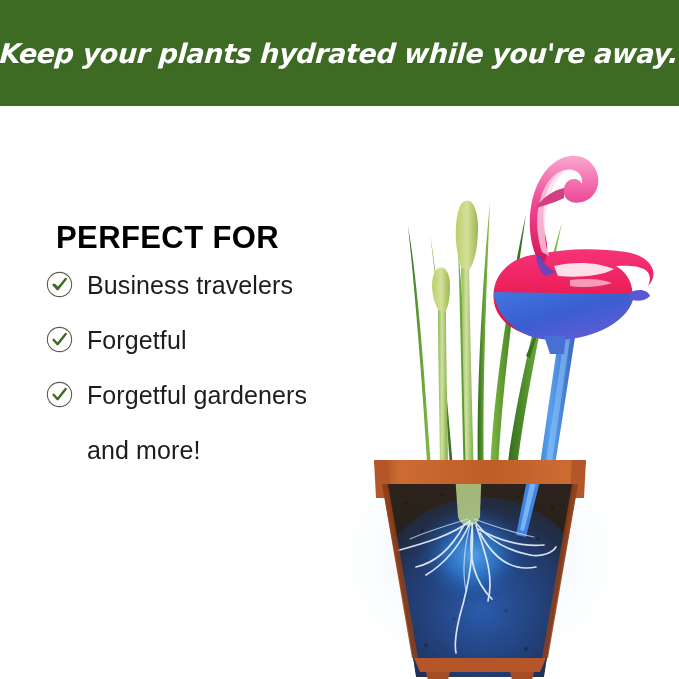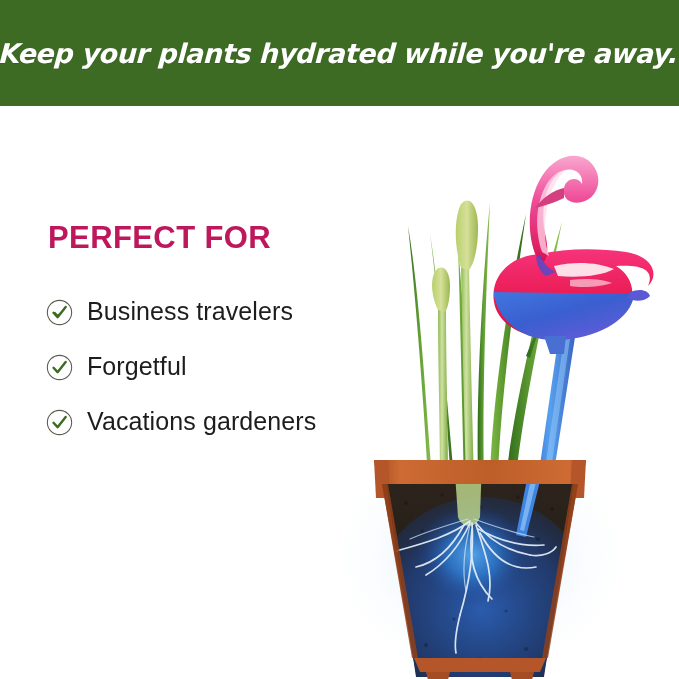--- a/index.html
+++ b/index.html
@@ -48,36 +48,36 @@
   }
 
   
   .copy {
     position: absolute;
     left: 46px;
     top: 222px;
     width: 340px;
   }
   .perfect-for {
-    color: #be185d;
+    color: #000000;
     font-family: "Liberation Sans", sans-serif;
     font-size: 31px;
     font-weight: bold;
     letter-spacing: 0.4px;
-    margin: 0 0 16px 2px;
+    margin: 0 0 16px 10px;
     line-height: 1.05;
   }
   .bullets {
     list-style: none;
     margin: 0;
     padding: 0;
   }
   .bullet {
     display: flex;
-    align-items: flex-end;
+    align-items: flex-start;
     height: 55px;
   }
   .check-icon {
     flex: 0 0 auto;
     width: 27px;
     height: 27px;
     margin-right: 14px;
     display: block;
   }
   .bullet-label {
@@ -136,23 +136,27 @@
           <path d="M7.8 14.3 L12.0 18.8 L20.4 8.2" fill="none" stroke="#3d6b22" stroke-width="2.5" stroke-linecap="round" stroke-linejoin="round"></path>
         </svg>
         <span class="bullet-label">Forgetful</span>
       </li>
 
       <li class="bullet">
         <svg class="check-icon" viewBox="0 0 28 28">
           <circle cx="14" cy="14" r="12.6" fill="none" stroke="#5c5c52" stroke-width="1.1"></circle>
           <path d="M7.8 14.3 L12.0 18.8 L20.4 8.2" fill="none" stroke="#3d6b22" stroke-width="2.5" stroke-linecap="round" stroke-linejoin="round"></path>
         </svg>
-        <span class="bullet-label">Vacations gardeners</span>
+        <span class="bullet-label">Forgetful gardeners</span>
       </li>
 
+      <li class="bullet no-icon">
+        <span class="check-spacer"></span>
+        <span class="bullet-label">and more!</span>
+      </li>
 
     </ul>
   </div>
 
   <div class="photo">
     <svg width="349" height="573" viewBox="0 0 349 573">
       <defs>
 
         <linearGradient id="leafA" x1="0" y1="0" x2="1" y2="0">
           <stop offset="0%" stop-color="#2f6b1a"></stop>

